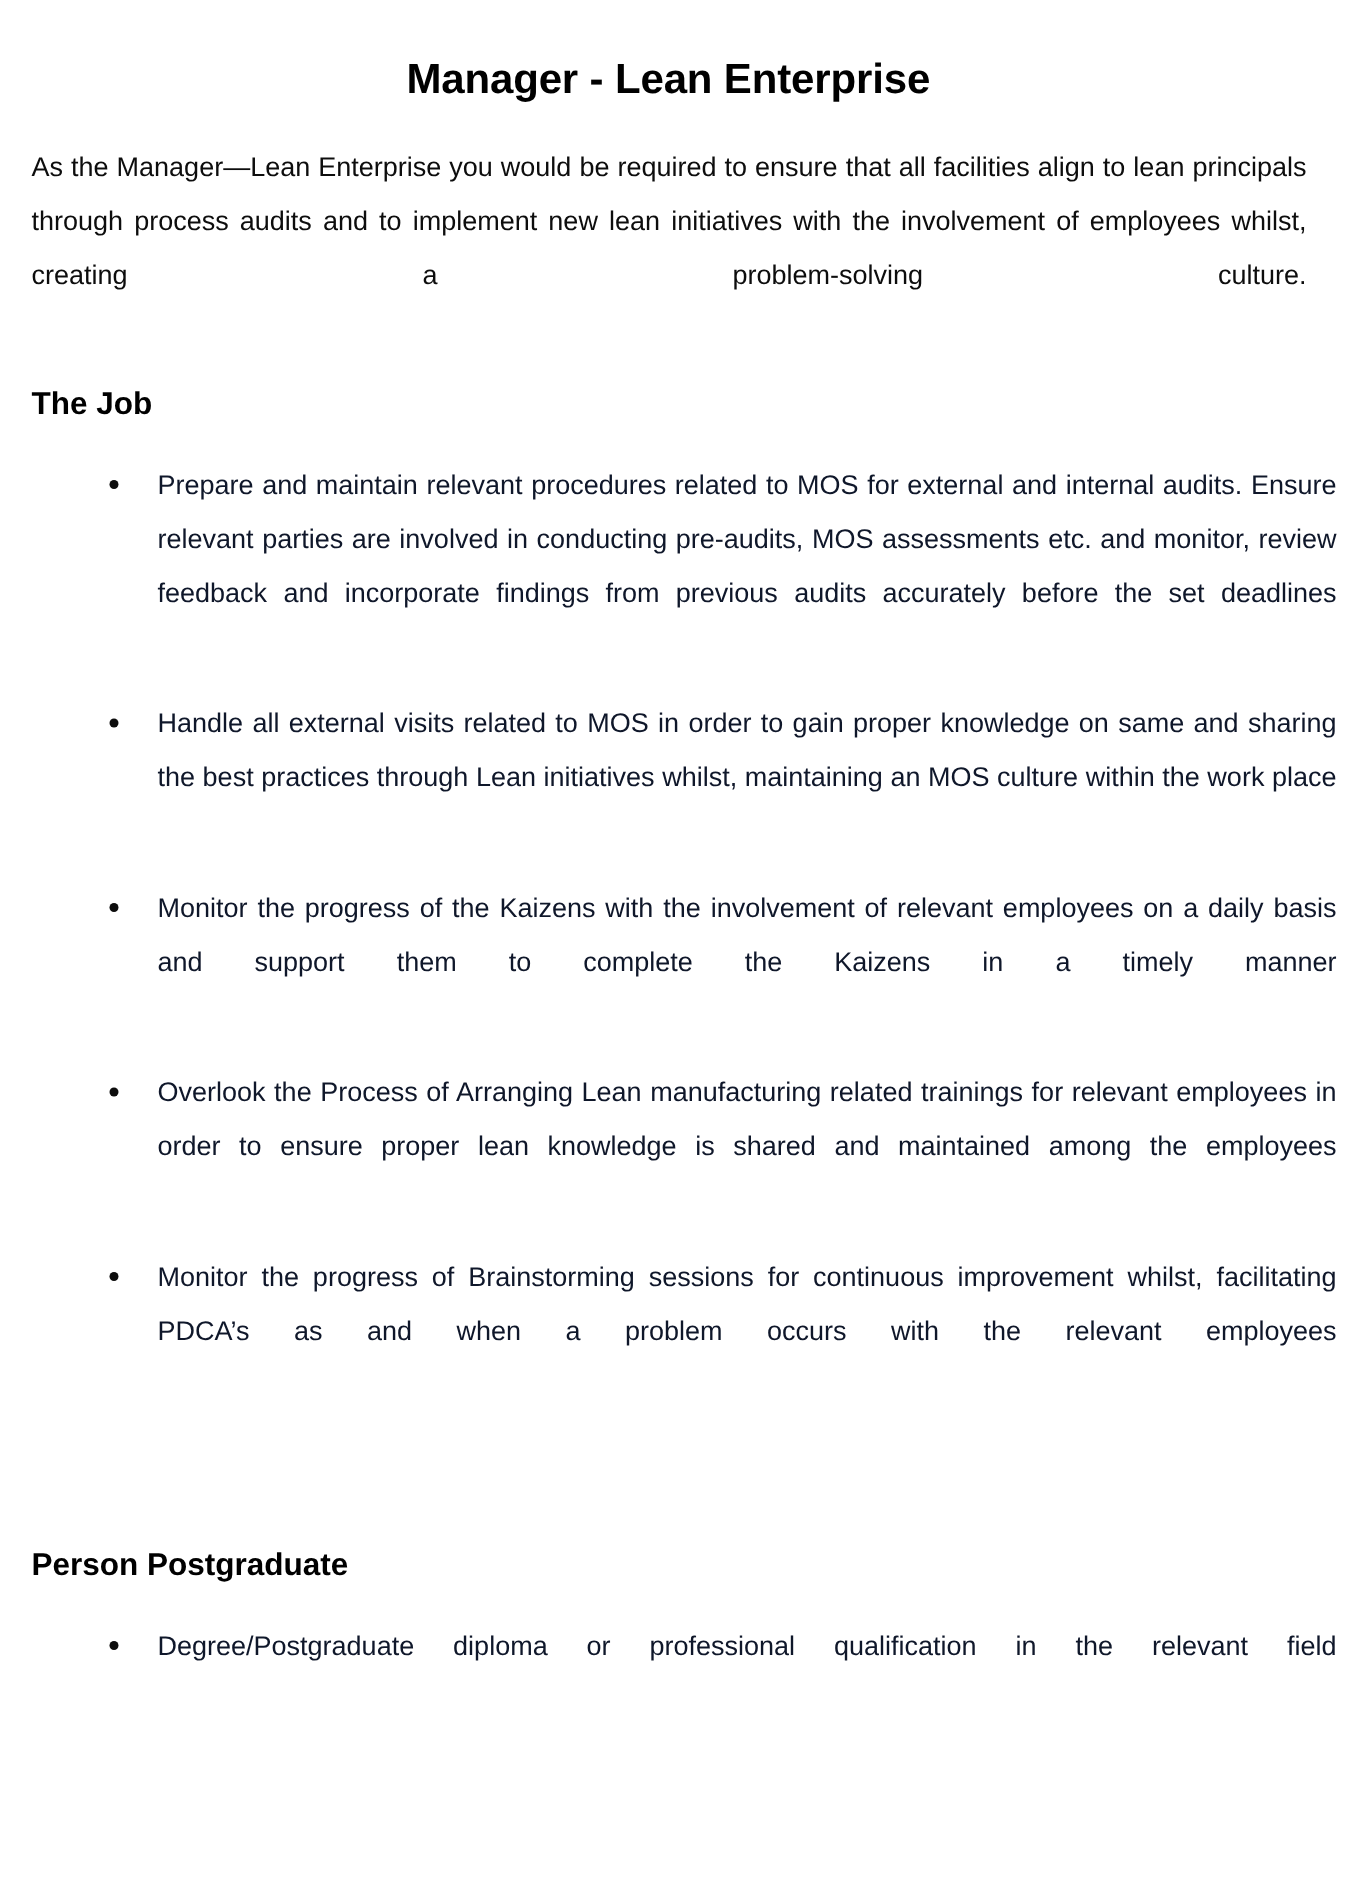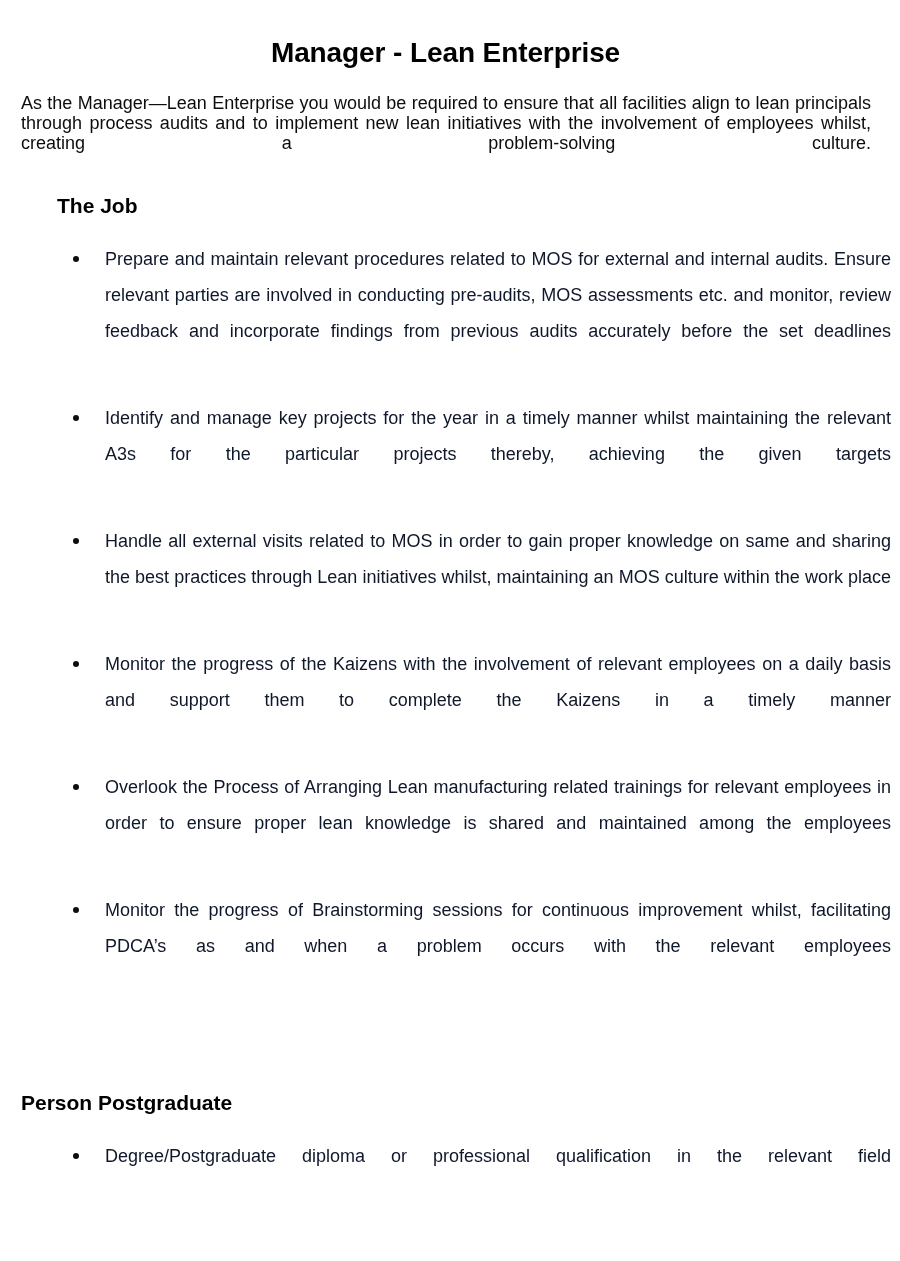--- a/index.html
+++ b/index.html
@@ -34,35 +34,35 @@
     color: #000000;
   }
 
   
   .intro {
     margin: 0;
     padding-top: 23px;
     padding-right: 0;
     width: 850px;
     font-size: 18px;
-    line-height: 20px;
+    line-height: 36px;
     text-align: justify;
     text-justify: inter-word;
     color: #0d0d0d;
   }
 
   
   .section-heading {
     margin: 0;
     font-size: 21px;
     font-weight: bold;
     line-height: 26px;
     color: #000000;
   }
-  .heading-job { padding-top: 20px; margin-left: 36px; }
+  .heading-job { padding-top: 20px; }
   .heading-person { padding-top: 20px; }
 
   
   .bullet-list {
     list-style: none;
     margin: 0;
     padding: 0;
   }
   .list-job { padding-top: 22px; }
   .list-person { padding-top: 22px; }
@@ -112,24 +112,20 @@
 
   <h2 class="section-heading heading-job">The Job</h2>
 
   <ul class="bullet-list list-job">
     <li class="bullet-item">
       <span class="bullet-marker"></span>
       <span class="bullet-text">Prepare and maintain relevant procedures related to MOS for external and internal audits. Ensure relevant parties are involved in conducting pre-audits, MOS assessments etc. and monitor, review feedback and incorporate findings from previous audits accurately before the set deadlines</span>
     </li>
     <li class="bullet-item">
       <span class="bullet-marker"></span>
-      <span class="bullet-text">Identify and manage key projects for the year in a timely manner whilst maintaining the relevant A3s for the particular projects thereby, achieving the given targets</span>
-    </li>
-    <li class="bullet-item">
-      <span class="bullet-marker"></span>
       <span class="bullet-text">Handle all external visits related to MOS in order to gain proper knowledge on same and sharing the best practices through Lean initiatives whilst, maintaining an MOS culture within the work place</span>
     </li>
     <li class="bullet-item">
       <span class="bullet-marker"></span>
       <span class="bullet-text">Monitor the progress of the Kaizens with the involvement of relevant employees on a daily basis and support them to complete the Kaizens in a timely manner</span>
     </li>
     <li class="bullet-item">
       <span class="bullet-marker"></span>
       <span class="bullet-text">Overlook the Process of Arranging Lean manufacturing related trainings for relevant employees in order to ensure proper lean knowledge is shared and maintained among the employees</span>
     </li>

